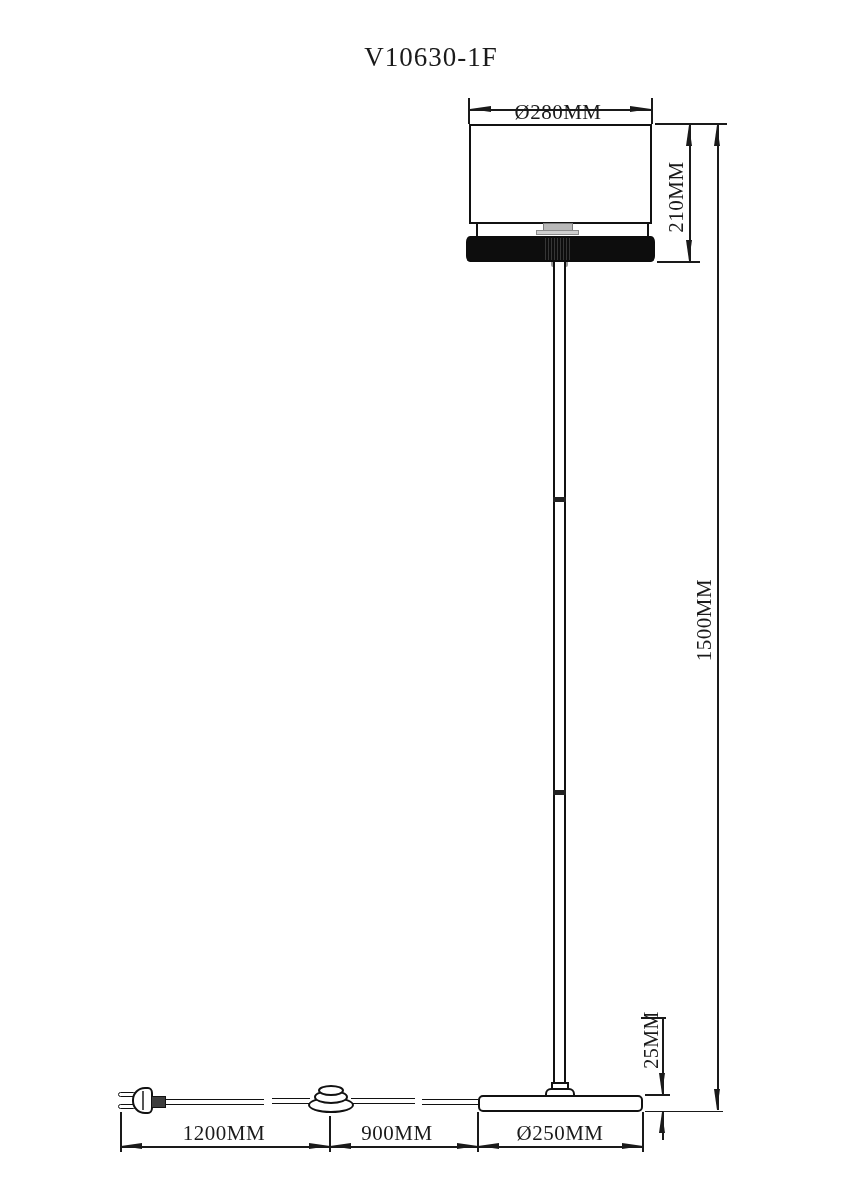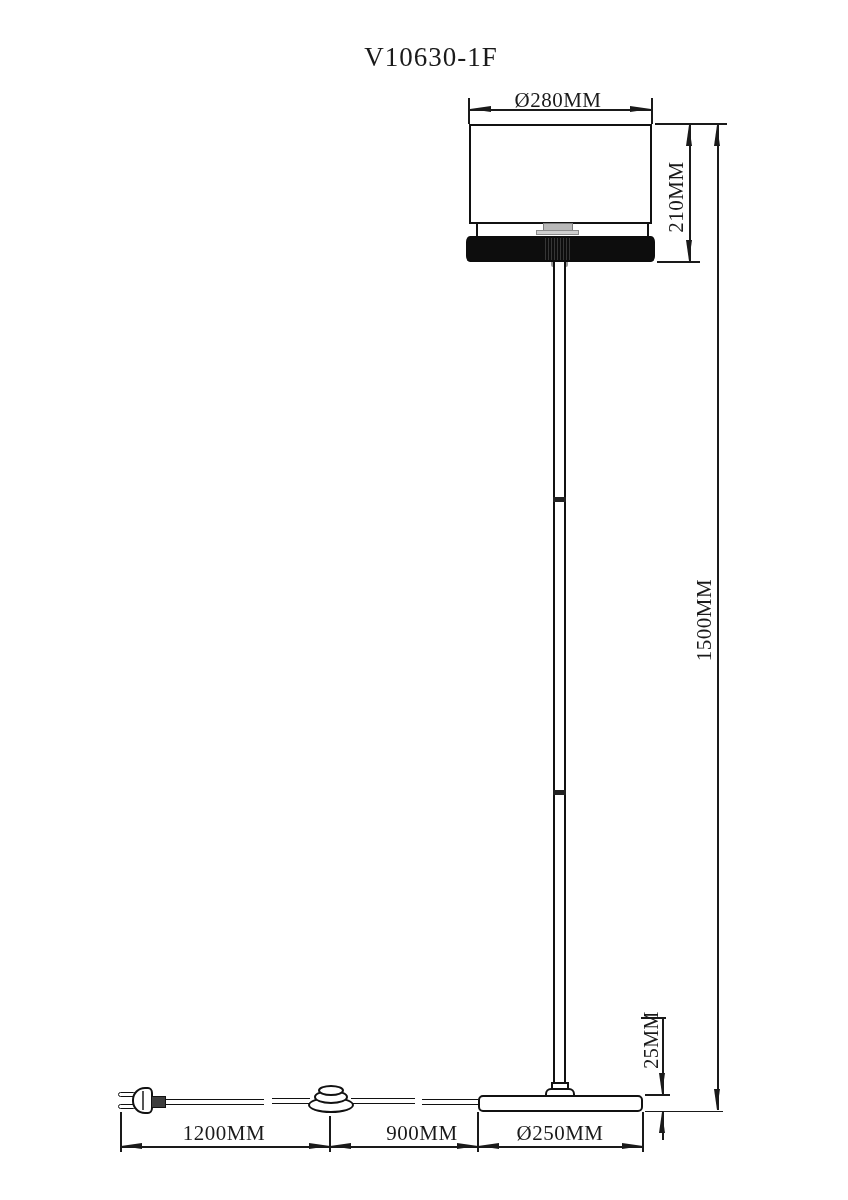--- a/index.html
+++ b/index.html
@@ -68,21 +68,21 @@
 
   <div class="abs" style="left:308px;top:1097px;width:46px;height:16px;border:2px solid #111;border-radius:50%;background:#fff;box-sizing:border-box;"></div>
   <div class="abs" style="left:314px;top:1090px;width:34px;height:14px;border:2px solid #111;border-radius:50%;background:#fff;box-sizing:border-box;"></div>
   <div class="abs" style="left:318px;top:1085px;width:26px;height:11px;border:2px solid #111;border-radius:50%;background:#fff;box-sizing:border-box;"></div>
 
   <div class="lv" style="left:468px;top:98px;height:26px;"></div>
   <div class="lv" style="left:651px;top:98px;height:26px;"></div>
   <div class="lh" style="left:470px;top:109px;width:181px;"></div>
   <div class="ah ah-l" style="left:470px;top:106.2px;"></div>
   <div class="ah ah-r" style="left:630px;top:106.2px;"></div>
-  <div class="dim-label" style="left:488px;top:88px;width:140px;">Ø280MM</div>
+  <div class="dim-label" style="left:488px;top:100px;width:140px;">Ø280MM</div>
 
   <div class="lh" style="left:655px;top:123px;width:72px;"></div>
   <div class="lh" style="left:657px;top:261px;width:43px;"></div>
   <div class="lv" style="left:689px;top:125px;height:136px;"></div>
   <div class="ah ah-u" style="left:686.2px;top:125px;"></div>
   <div class="ah ah-d" style="left:686.2px;top:240px;"></div>
   <div class="dim-label rot" style="left:676px;top:197px;">210MM</div>
 
   <div class="lv" style="left:717px;top:125px;height:985px;"></div>
   <div class="ah ah-u" style="left:714.2px;top:125px;"></div>
@@ -103,16 +103,16 @@
   <div class="lv" style="left:477px;top:1112px;height:40px;"></div>
   <div class="lv" style="left:642px;top:1112px;height:40px;"></div>
   <div class="lh" style="left:121px;top:1146px;width:522px;"></div>
   <div class="ah ah-l" style="left:121px;top:1143.2px;"></div>
   <div class="ah ah-r" style="left:309px;top:1143.2px;"></div>
   <div class="ah ah-l" style="left:330px;top:1143.2px;"></div>
   <div class="ah ah-r" style="left:457px;top:1143.2px;"></div>
   <div class="ah ah-l" style="left:478px;top:1143.2px;"></div>
   <div class="ah ah-r" style="left:622px;top:1143.2px;"></div>
   <div class="dim-label" style="left:154px;top:1121px;width:140px;">1200MM</div>
-  <div class="dim-label" style="left:352px;top:1121px;width:140px;">900MM</div>
+  <div class="dim-label" style="left:327px;top:1121px;width:140px;">900MM</div>
   <div class="dim-label" style="left:490px;top:1121px;width:140px;">Ø250MM</div>
 
 </div>
 
 </body></html>

